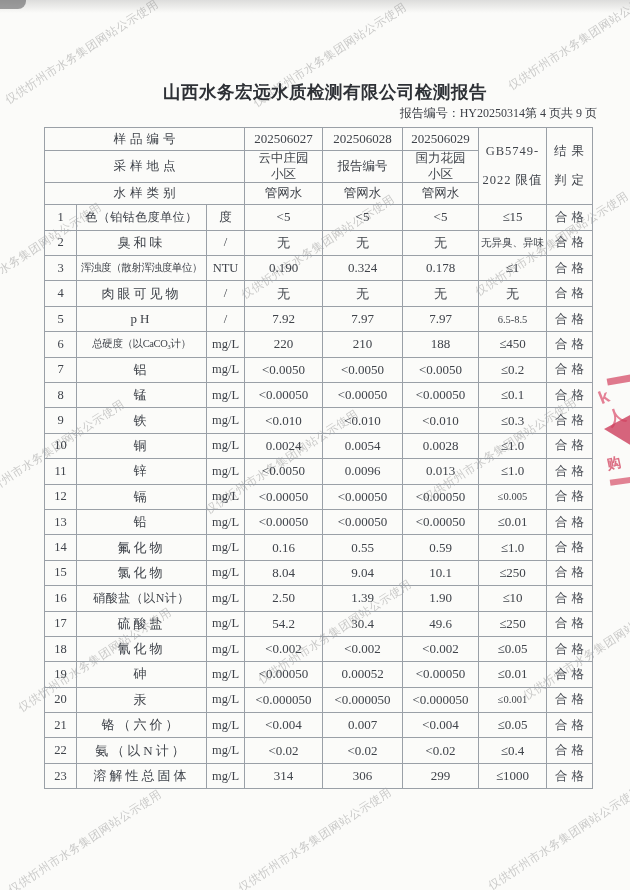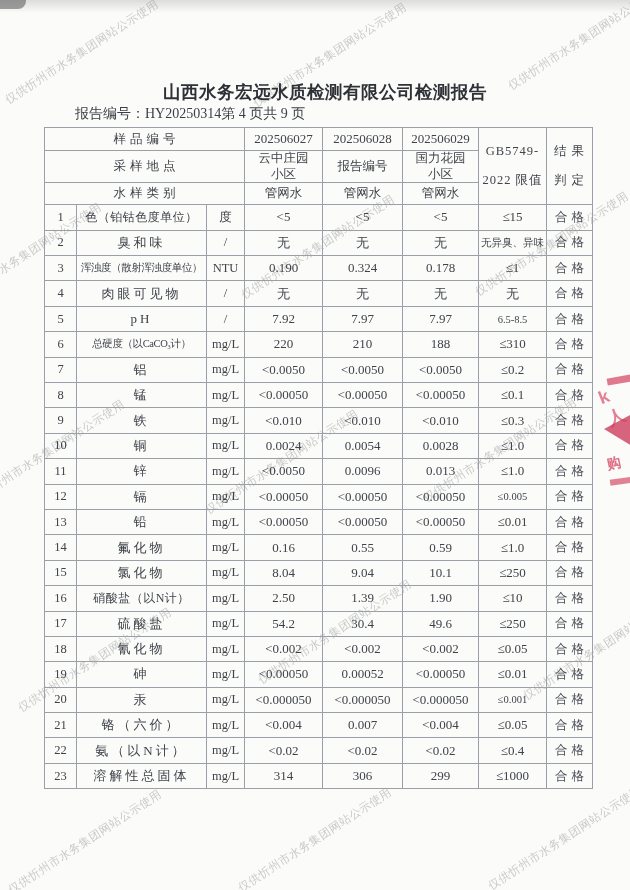--- a/index.html
+++ b/index.html
@@ -19,21 +19,21 @@
   .wm { position:absolute; white-space:nowrap;
     font-size:11.5px; letter-spacing:.5px; color:rgba(128,128,128,.40);
     transform:translate(-50%,-50%) rotate(-33deg);
     font-family:"Liberation Sans","DejaVu Sans",sans-serif; pointer-events:none; }
 
   .title { position:absolute; top:70px; left:0; width:100%; margin:10px;
     text-align:center; font-size:17.5px; font-weight:bold; color:#2e3136;
     font-family:"Liberation Sans","DejaVu Sans",sans-serif; letter-spacing:.5px; }
 
   .meta { position:absolute; top:105px; left:75px; right:33px;
-    display:flex; justify-content:flex-start; font-size:14px; color:#3b3e45; }
+    display:flex; justify-content:flex-end; font-size:12px; color:#3b3e45; }
 
   table.report-table { position:absolute; left:44px; top:127px;
     width:548px; border-collapse:collapse; table-layout:fixed;
     font-size:13px; color:#3f434a; }
   .report-table td { border:1px solid #9aa0a7; text-align:center;
     vertical-align:middle; padding:0 2px; overflow:hidden; }
   thead tr.h1 { height:23px; }
   thead tr.h2 { height:22px; }
   thead tr.h3 { height:22px; }
   tbody tr { height:25.4px; }
@@ -188,21 +188,21 @@
           <td class="c-limit tight">6.5-8.5</td>
           <td class="c-result">合格</td>
         </tr>
         <tr>
           <td class="c-no">6</td>
           <td class="c-item xtight">总硬度（以CaCO₃计）</td>
           <td class="c-unit">mg/L</td>
           <td class="c-val">220</td>
           <td class="c-val">210</td>
           <td class="c-val">188</td>
-          <td class="c-limit">≤310</td>
+          <td class="c-limit">≤450</td>
           <td class="c-result">合格</td>
         </tr>
         <tr>
           <td class="c-no">7</td>
           <td class="c-item">铝</td>
           <td class="c-unit">mg/L</td>
           <td class="c-val">&lt;0.0050</td>
           <td class="c-val">&lt;0.0050</td>
           <td class="c-val">&lt;0.0050</td>
           <td class="c-limit">≤0.2</td>

